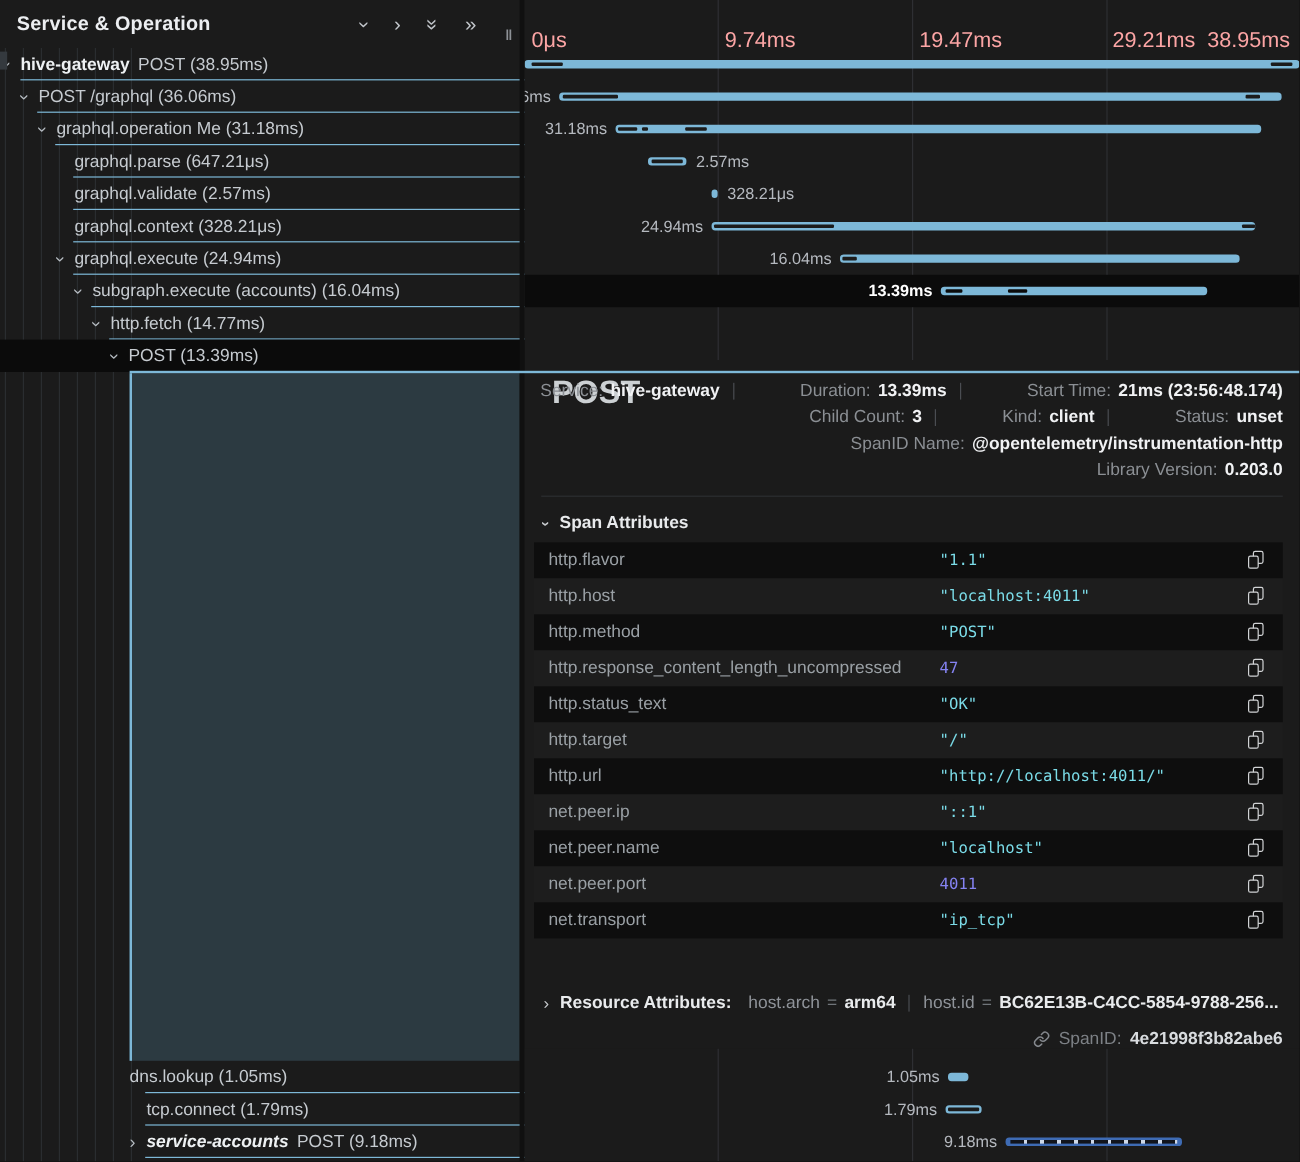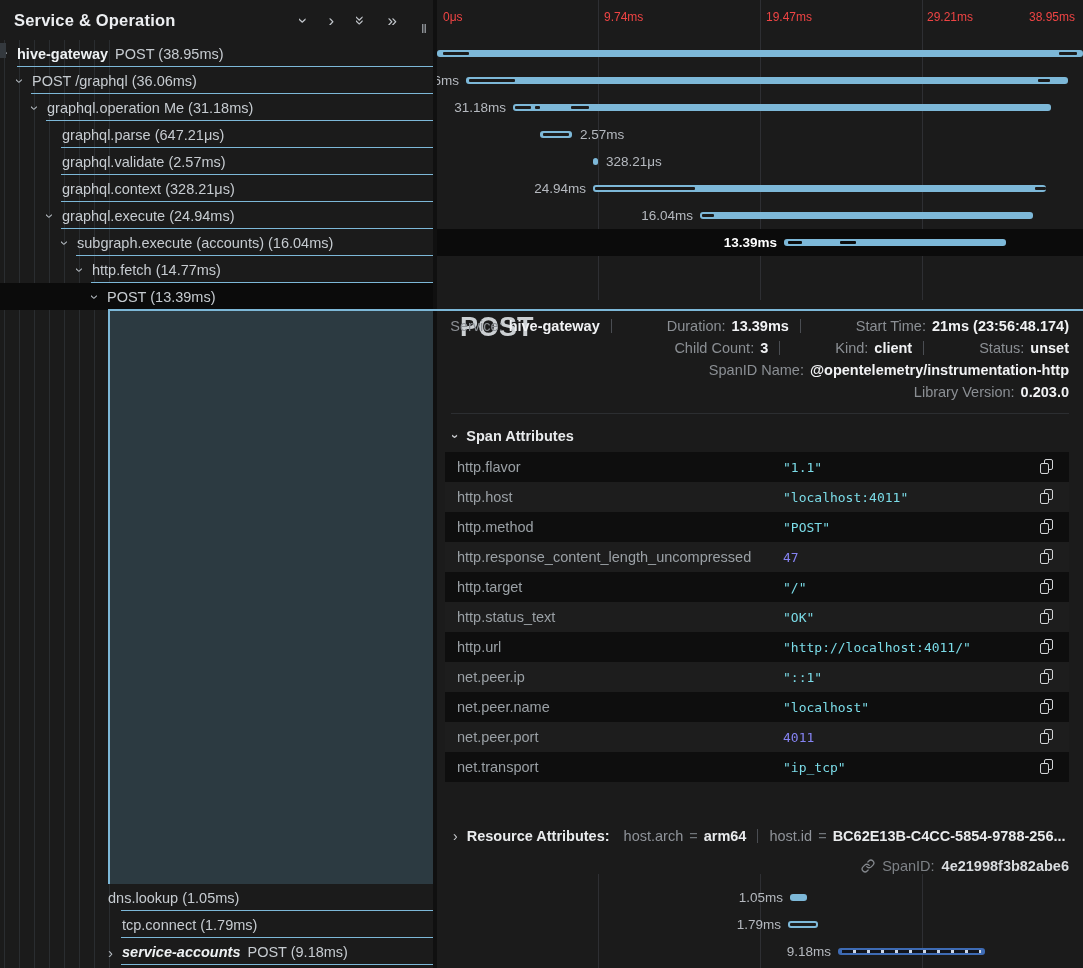--- a/index.html
+++ b/index.html
@@ -28,21 +28,21 @@
   .svc.ital{font-style:italic;}
   .sname{white-space:nowrap;}
   .uline{position:absolute;bottom:0;right:0;height:1px;background:#7db8d8;}
 
   .divider{position:absolute;left:433px;top:0;width:4px;height:968px;background:#101010;z-index:4;}
 
   
   .right{position:absolute;left:437px;top:0;width:646px;height:968px;overflow:hidden;}
   .gridline{position:absolute;top:0;height:968px;width:1px;background:#2e2f33;z-index:0;}
   .axis{position:absolute;left:0;top:0;width:646px;height:40px;z-index:1;}
-  .tick{position:absolute;top:10px;font-size:12px;color:#ef4444;}
+  .tick{position:absolute;top:23px;font-size:18px;color:#fca5a5;}
   .tlrows{position:absolute;left:0;top:40px;width:646px;z-index:1;}
   .tlrows-bottom{position:absolute;left:0;top:884px;width:646px;z-index:1;}
   .tlrow{height:27px;position:relative;overflow:hidden;}
   .tlrow.sel{background:#0b0b0b;}
   .bar{position:absolute;top:10px;height:7px;border-radius:3px;background:#7db8d8;}
   .bar.alt{background:#3e6bb4;}
   .mark{position:absolute;top:12px;height:3px;background:#1b1b1b;border-radius:1px;}
   .sel .mark{background:#0b0b0b;}
   .stripe{position:absolute;top:12px;height:3px;
           background:repeating-linear-gradient(90deg,#11141c 0 11px,#cfd8e6 11px 14px);}
@@ -320,27 +320,27 @@
           <span class="k">http.method</span>
           <span class="v str">"POST"</span>
           <span class="copy"></span>
         </div>
         <div class="arow">
           <span class="k">http.response_content_length_uncompressed</span>
           <span class="v num">47</span>
           <span class="copy"></span>
         </div>
         <div class="arow">
+          <span class="k">http.status_text</span>
+          <span class="v str">"OK"</span>
+          <span class="copy"></span>
+        </div>
+        <div class="arow">
           <span class="k">http.target</span>
           <span class="v str">"/"</span>
-          <span class="copy"></span>
-        </div>
-        <div class="arow">
-          <span class="k">http.status_text</span>
-          <span class="v str">"OK"</span>
           <span class="copy"></span>
         </div>
         <div class="arow">
           <span class="k">http.url</span>
           <span class="v str">"http://localhost:4011/"</span>
           <span class="copy"></span>
         </div>
         <div class="arow">
           <span class="k">net.peer.ip</span>
           <span class="v str">"::1"</span>

